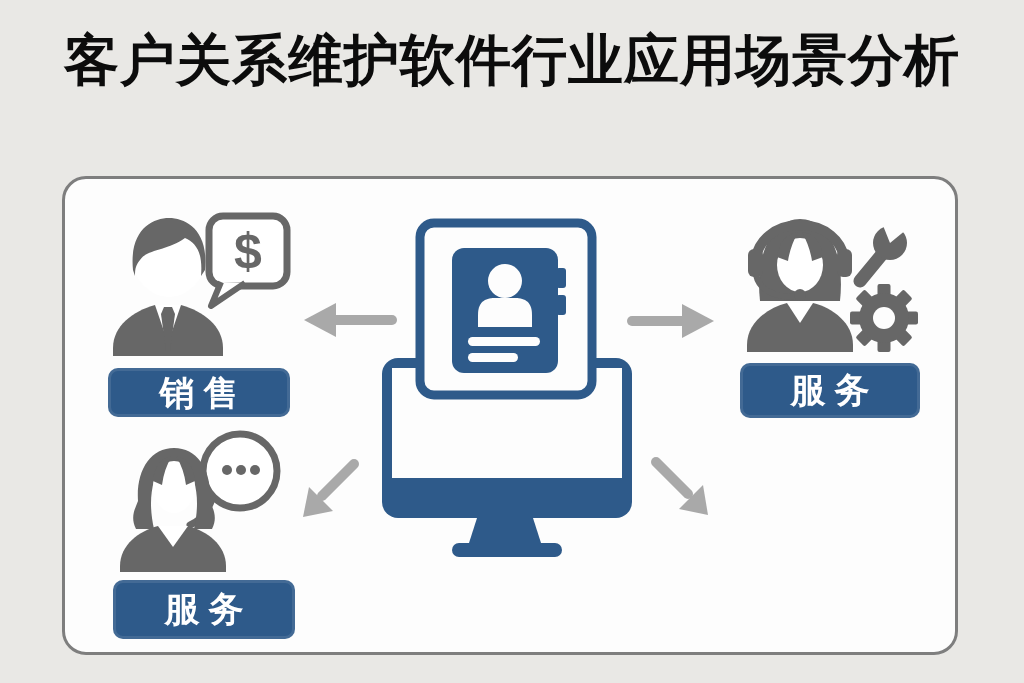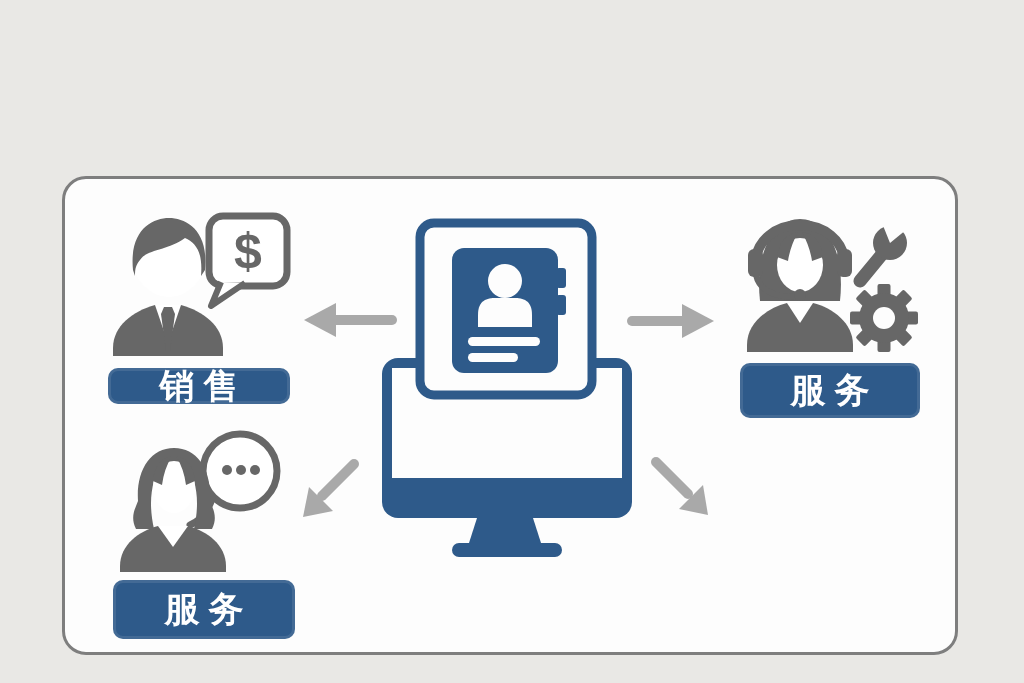--- a/index.html
+++ b/index.html
@@ -54,31 +54,32 @@
     justify-content: center;
     background: #2e5a8a;
     color: #ffffff;
     font-weight: bold;
     font-size: 35px;
     letter-spacing: 9px;
     padding-left: 9px; 
     border-radius: 10px;
     box-shadow: inset 0 0 0 3px rgba(255,255,255,0.10);
   }
-  .badge-sales        { left: 108px; top: 368px; width: 182px; height: 36px; }
+  .badge-sales        { left: 108px; top: 368px; width: 182px; height: 49px; align-items: flex-end; }
   .badge-service-top  { left: 740px; top: 363px; width: 180px; height: 55px; }
   .badge-service-bot  { left: 113px; top: 580px; width: 182px; height: 59px; }
 
   svg { display: block; }
 </style>
 </head>
 <body>
 
 <div class="stage">
 
+  <h1 class="page-title">客户关系维护软件行业应用场景分析</h1>
 
   <div class="panel"></div>
 
   <svg class="abs" style="left:0;top:0" width="1024" height="683" viewBox="0 0 1024 683">
     <g fill="#a9a9a9" stroke="#a9a9a9">
       <line x1="392" y1="320" x2="336" y2="320" stroke-width="10" stroke-linecap="round"></line>
       <polygon points="336,303 336,337 304,320" stroke="none"></polygon>
     </g>
     <g fill="#a9a9a9" stroke="#a9a9a9">
       <line x1="632" y1="321" x2="682" y2="321" stroke-width="10" stroke-linecap="round"></line>

